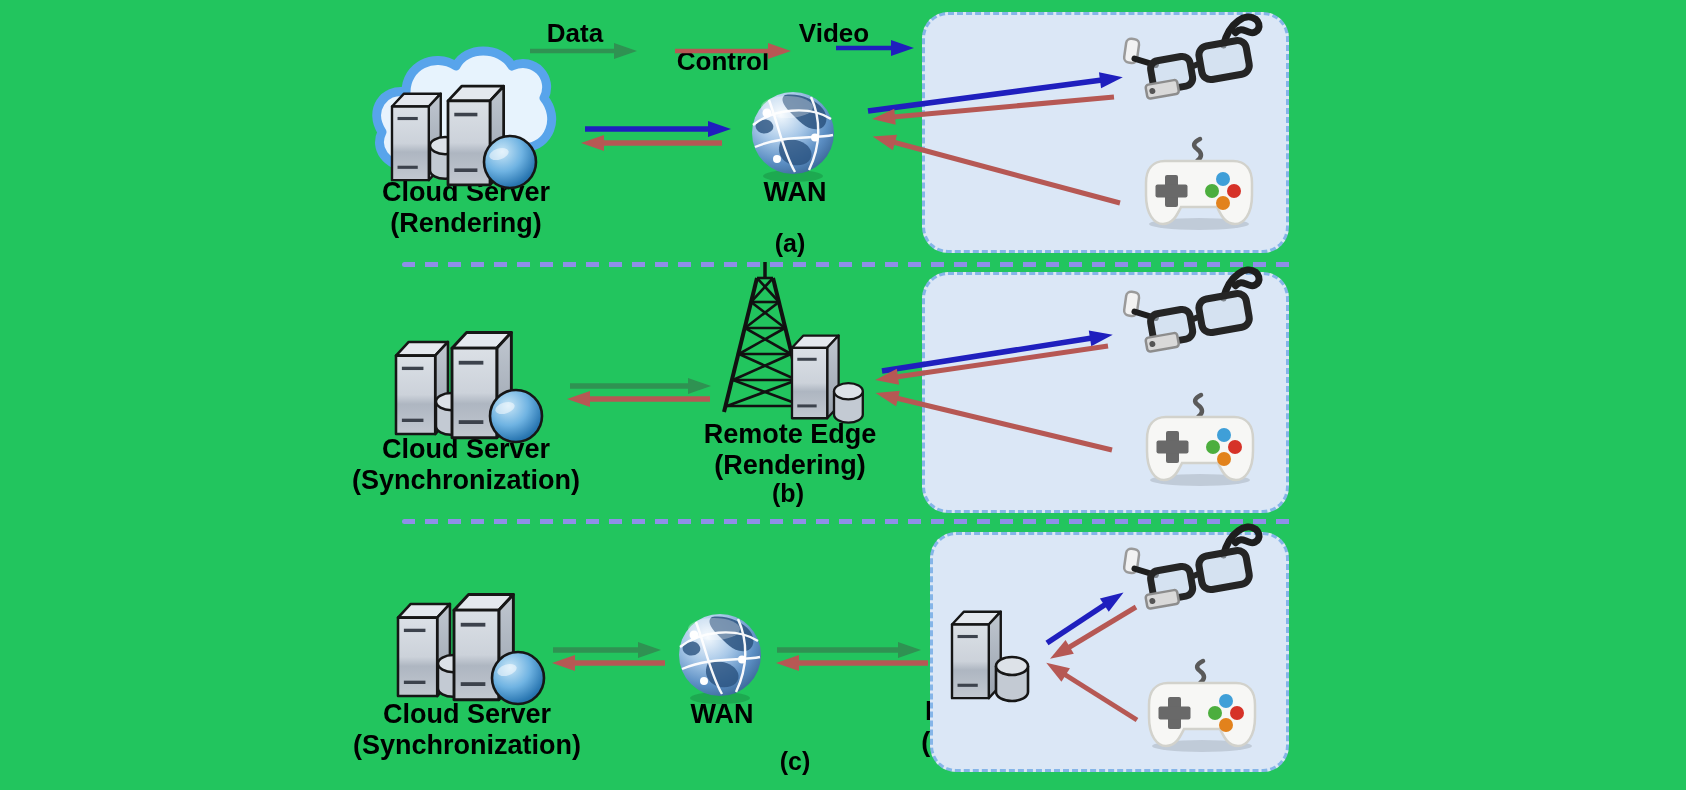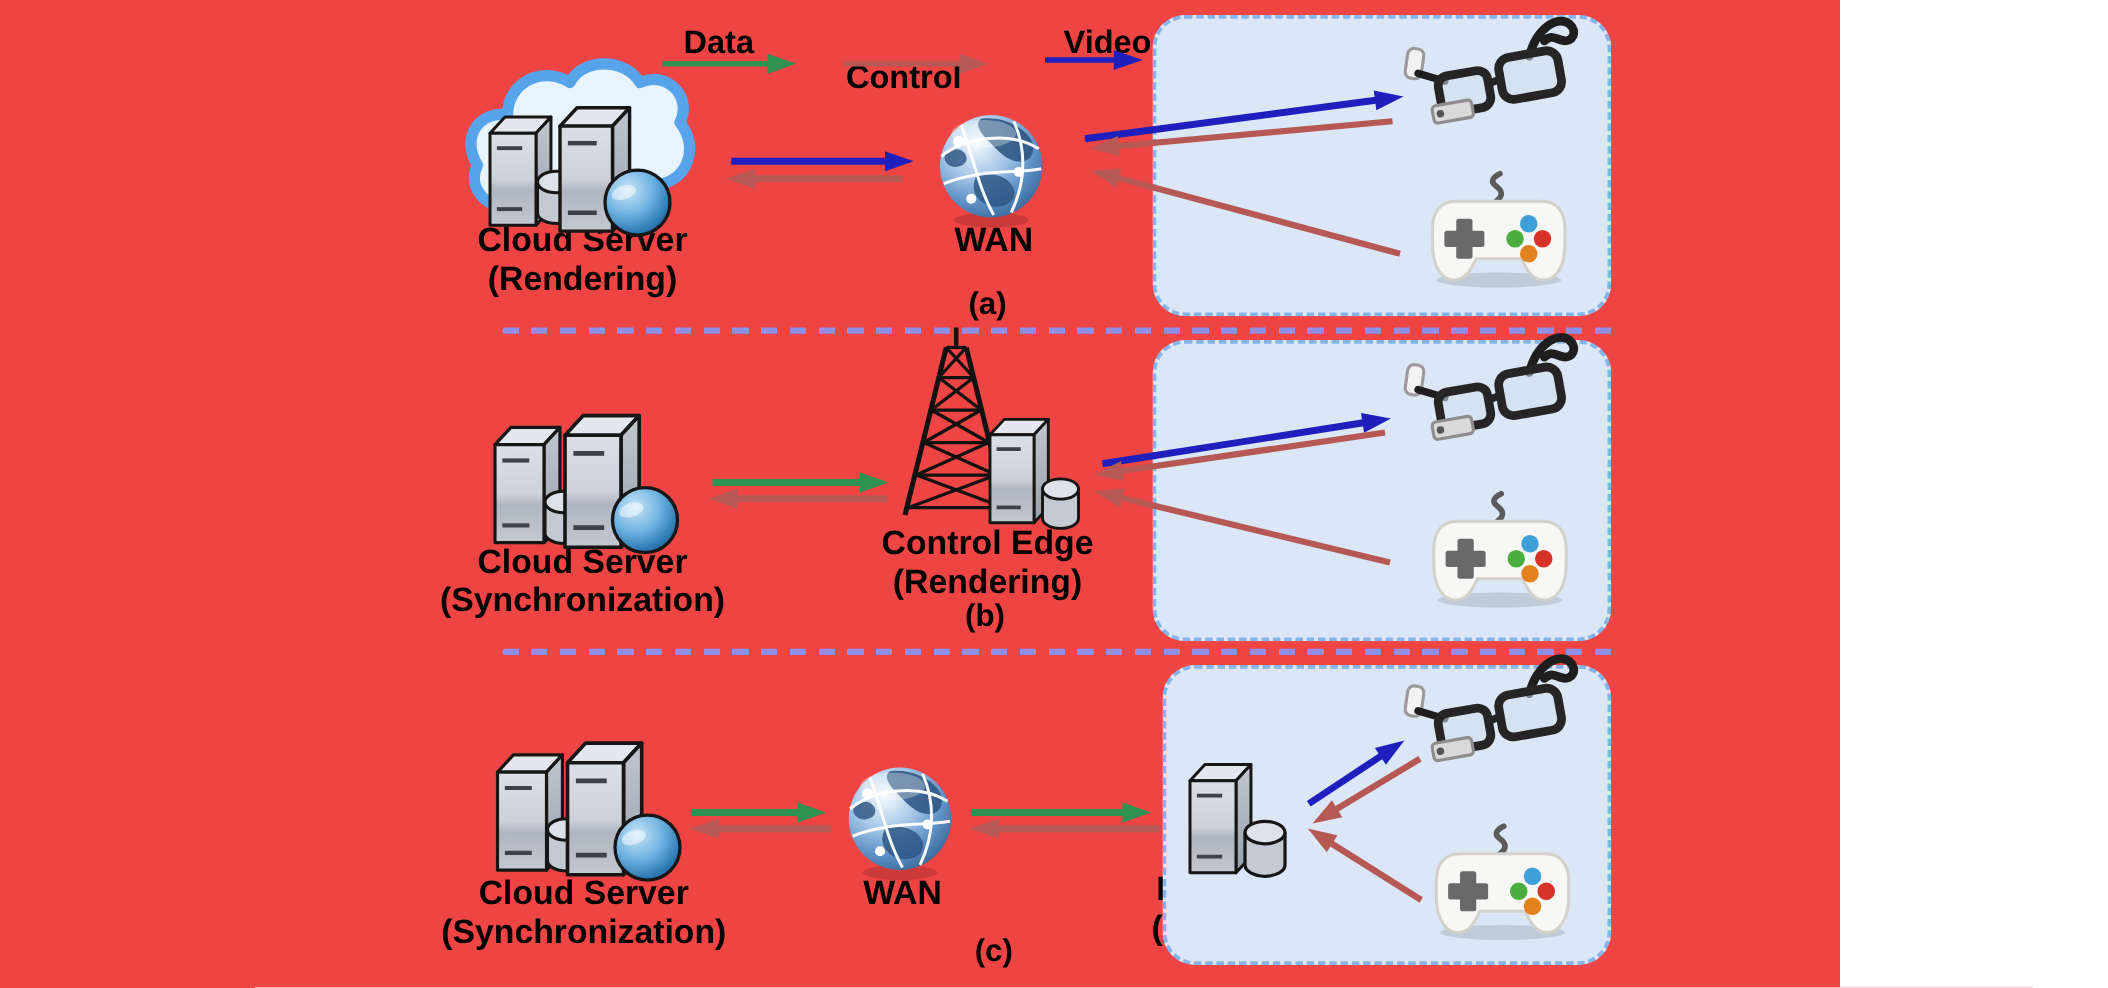--- a/index.html
+++ b/index.html
@@ -1,17 +1,17 @@
 <!DOCTYPE html>
 <html style="--data-arrow: #2f9252; --control-arrow: #b65854; --video-arrow: #1f1fbe; --divider: #8f8fe8; --zone-fill: #dbe7f6; --zone-border: #85b5e8; --zone-label-text: #1a1a99;"><head>
 <meta charset="utf-8">
 <style>
   html,body{margin:0;padding:0;background:#ffffff;}
   #canvas{
-    position:relative;width:1472px;height:790px;background:#ef4444;overflow:hidden;
+    position:relative;width:1686px;height:790px;background:#22c55e;overflow:hidden;
     font-family:"Liberation Sans", sans-serif;
   }
   .zone-box{
     position:absolute;background:var(--zone-fill);
     border:3px dashed var(--zone-border);border-radius:26px;box-sizing:border-box;
   }
   .divider{
     position:absolute;height:5px;border-radius:3px;
     background:repeating-linear-gradient(to right, var(--divider) 0 13px, transparent 13px 23px);
   }
@@ -263,38 +263,38 @@
         <line class="ar-control" x1="1136" y1="607" x2="1068" y2="648" stroke-width="5" marker-end="url(#mControl)"></line>
         <line class="ar-control" x1="1137" y1="720" x2="1064" y2="674" stroke-width="5" marker-end="url(#mControl)"></line>
       </g>
     </g>
   </svg>
 
   <div class="layer-text">
 
     <div class="lbl legend-label" style="left:575px;top:18px;">Data</div>
     <div class="lbl legend-label" style="left:723px;top:18px;margin-top:28px;">Control</div>
-    <div class="lbl legend-label" style="left:886px;top:18px;">Video</div>
+    <div class="lbl legend-label" style="left:834px;top:18px;">Video</div>
 
     <div class="lbl node-label" style="left:466px;top:177px;">
       <div>Cloud Server</div>
       <div>(Rendering)</div>
     </div>
     <div class="lbl node-label" style="left:795px;top:177px;">WAN</div>
     <div class="lbl caption" style="left:790px;top:229px;">(a)</div>
     <div class="zone-label" style="left:938px;top:22px;">Wireless Connection</div>
     <div class="lbl device-label" style="left:1196px;top:100px;">Glasses</div>
     <div class="lbl device-label" style="left:1198px;top:227px;">Controller</div>
 
     <div class="lbl node-label" style="left:466px;top:434px;">
       <div>Cloud Server</div>
       <div>(Synchronization)</div>
     </div>
     <div class="lbl node-label" style="left:790px;top:419px;">
-      <div>Control Edge</div>
+      <div>Remote Edge</div>
       <div>(Rendering)</div>
     </div>
     <div class="lbl caption" style="left:788px;top:479px;">(b)</div>
     <div class="zone-label" style="left:938px;top:280px;">Wireless Connection</div>
     <div class="lbl device-label" style="left:1196px;top:355px;">Glasses</div>
     <div class="lbl device-label" style="left:1199px;top:484px;">Controller</div>
 
     <div class="lbl node-label" style="left:467px;top:699px;">
       <div>Cloud Server</div>
       <div>(Synchronization)</div>

